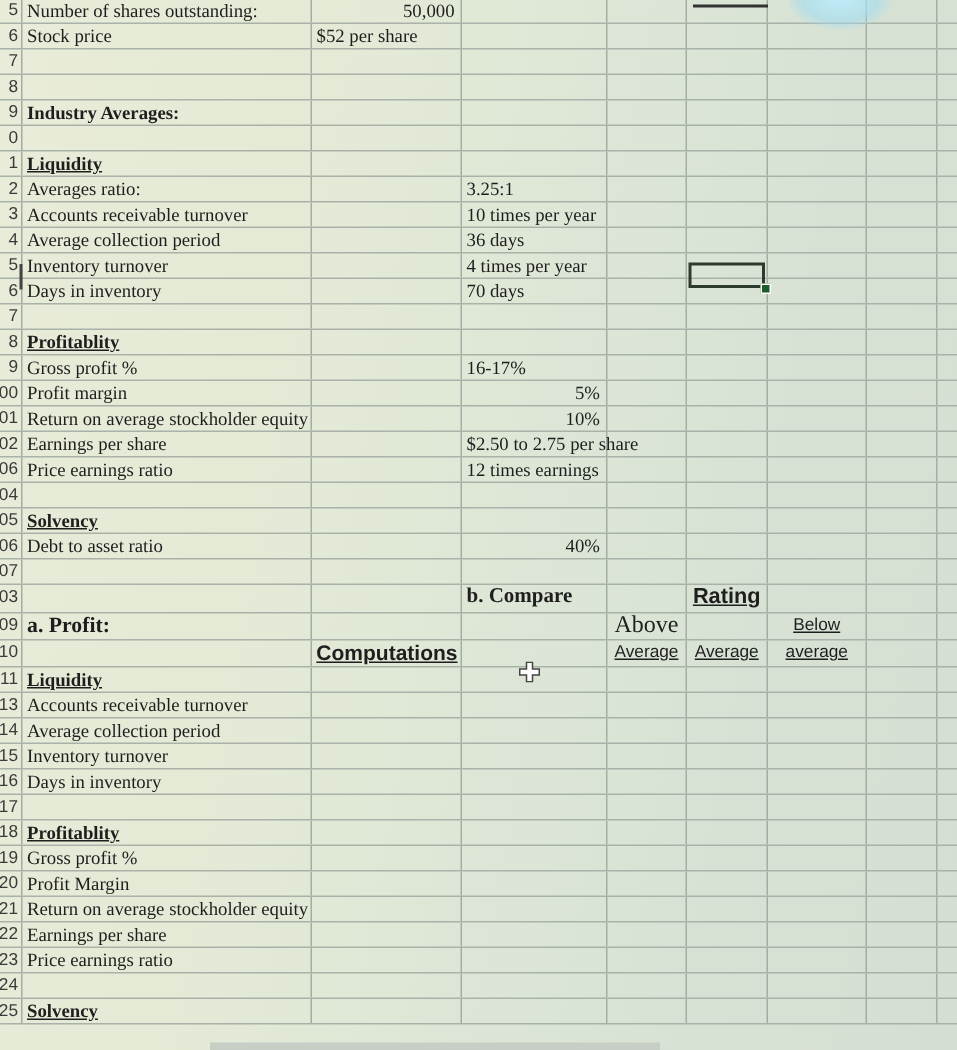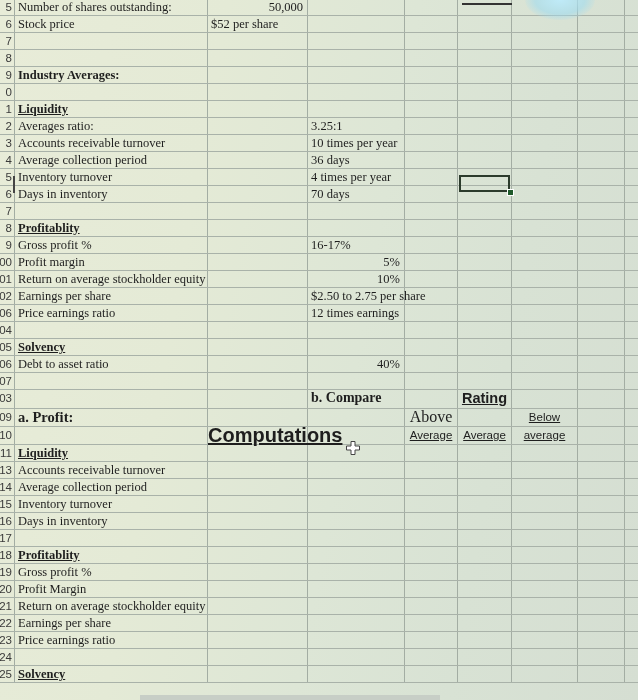--- a/index.html
+++ b/index.html
@@ -376,21 +376,21 @@
       <div class="cell cE"></div>
       <div class="cell cF over sans" style="text-align: center; padding-left: 0px; font-size: 11.5px;">Below</div>
       <div class="cell cG"></div>
       <div class="cell cH noborder"></div>
     </div>
     <div class="row" style="height: 18px;">
       <div class="cell rh">
         <span>10</span>
       </div>
       <div class="cell cA"></div>
-      <div class="cell cB over sans bold ul" style="font-size: 20px; text-align: center; padding-right: 2px; padding-left: 0px;">Computations</div>
+      <div class="cell cB over sans bold ul" style="font-size: 14px; text-align: right; padding-right: 2px; padding-left: 0px;">Computations</div>
       <div class="cell cC"></div>
       <div class="cell cD over sans ul" style="font-size: 11.5px; text-align: center; padding-left: 0px;">Average</div>
       <div class="cell cE over sans ul" style="font-size: 11.5px; text-align: center; padding-left: 0px;">Average</div>
       <div class="cell cF over sans ul" style="font-size: 11.5px; text-align: center; padding-left: 0px;">average</div>
       <div class="cell cG"></div>
       <div class="cell cH noborder"></div>
     </div>
     <div class="row">
       <div class="cell rh">
         <span>11</span>

